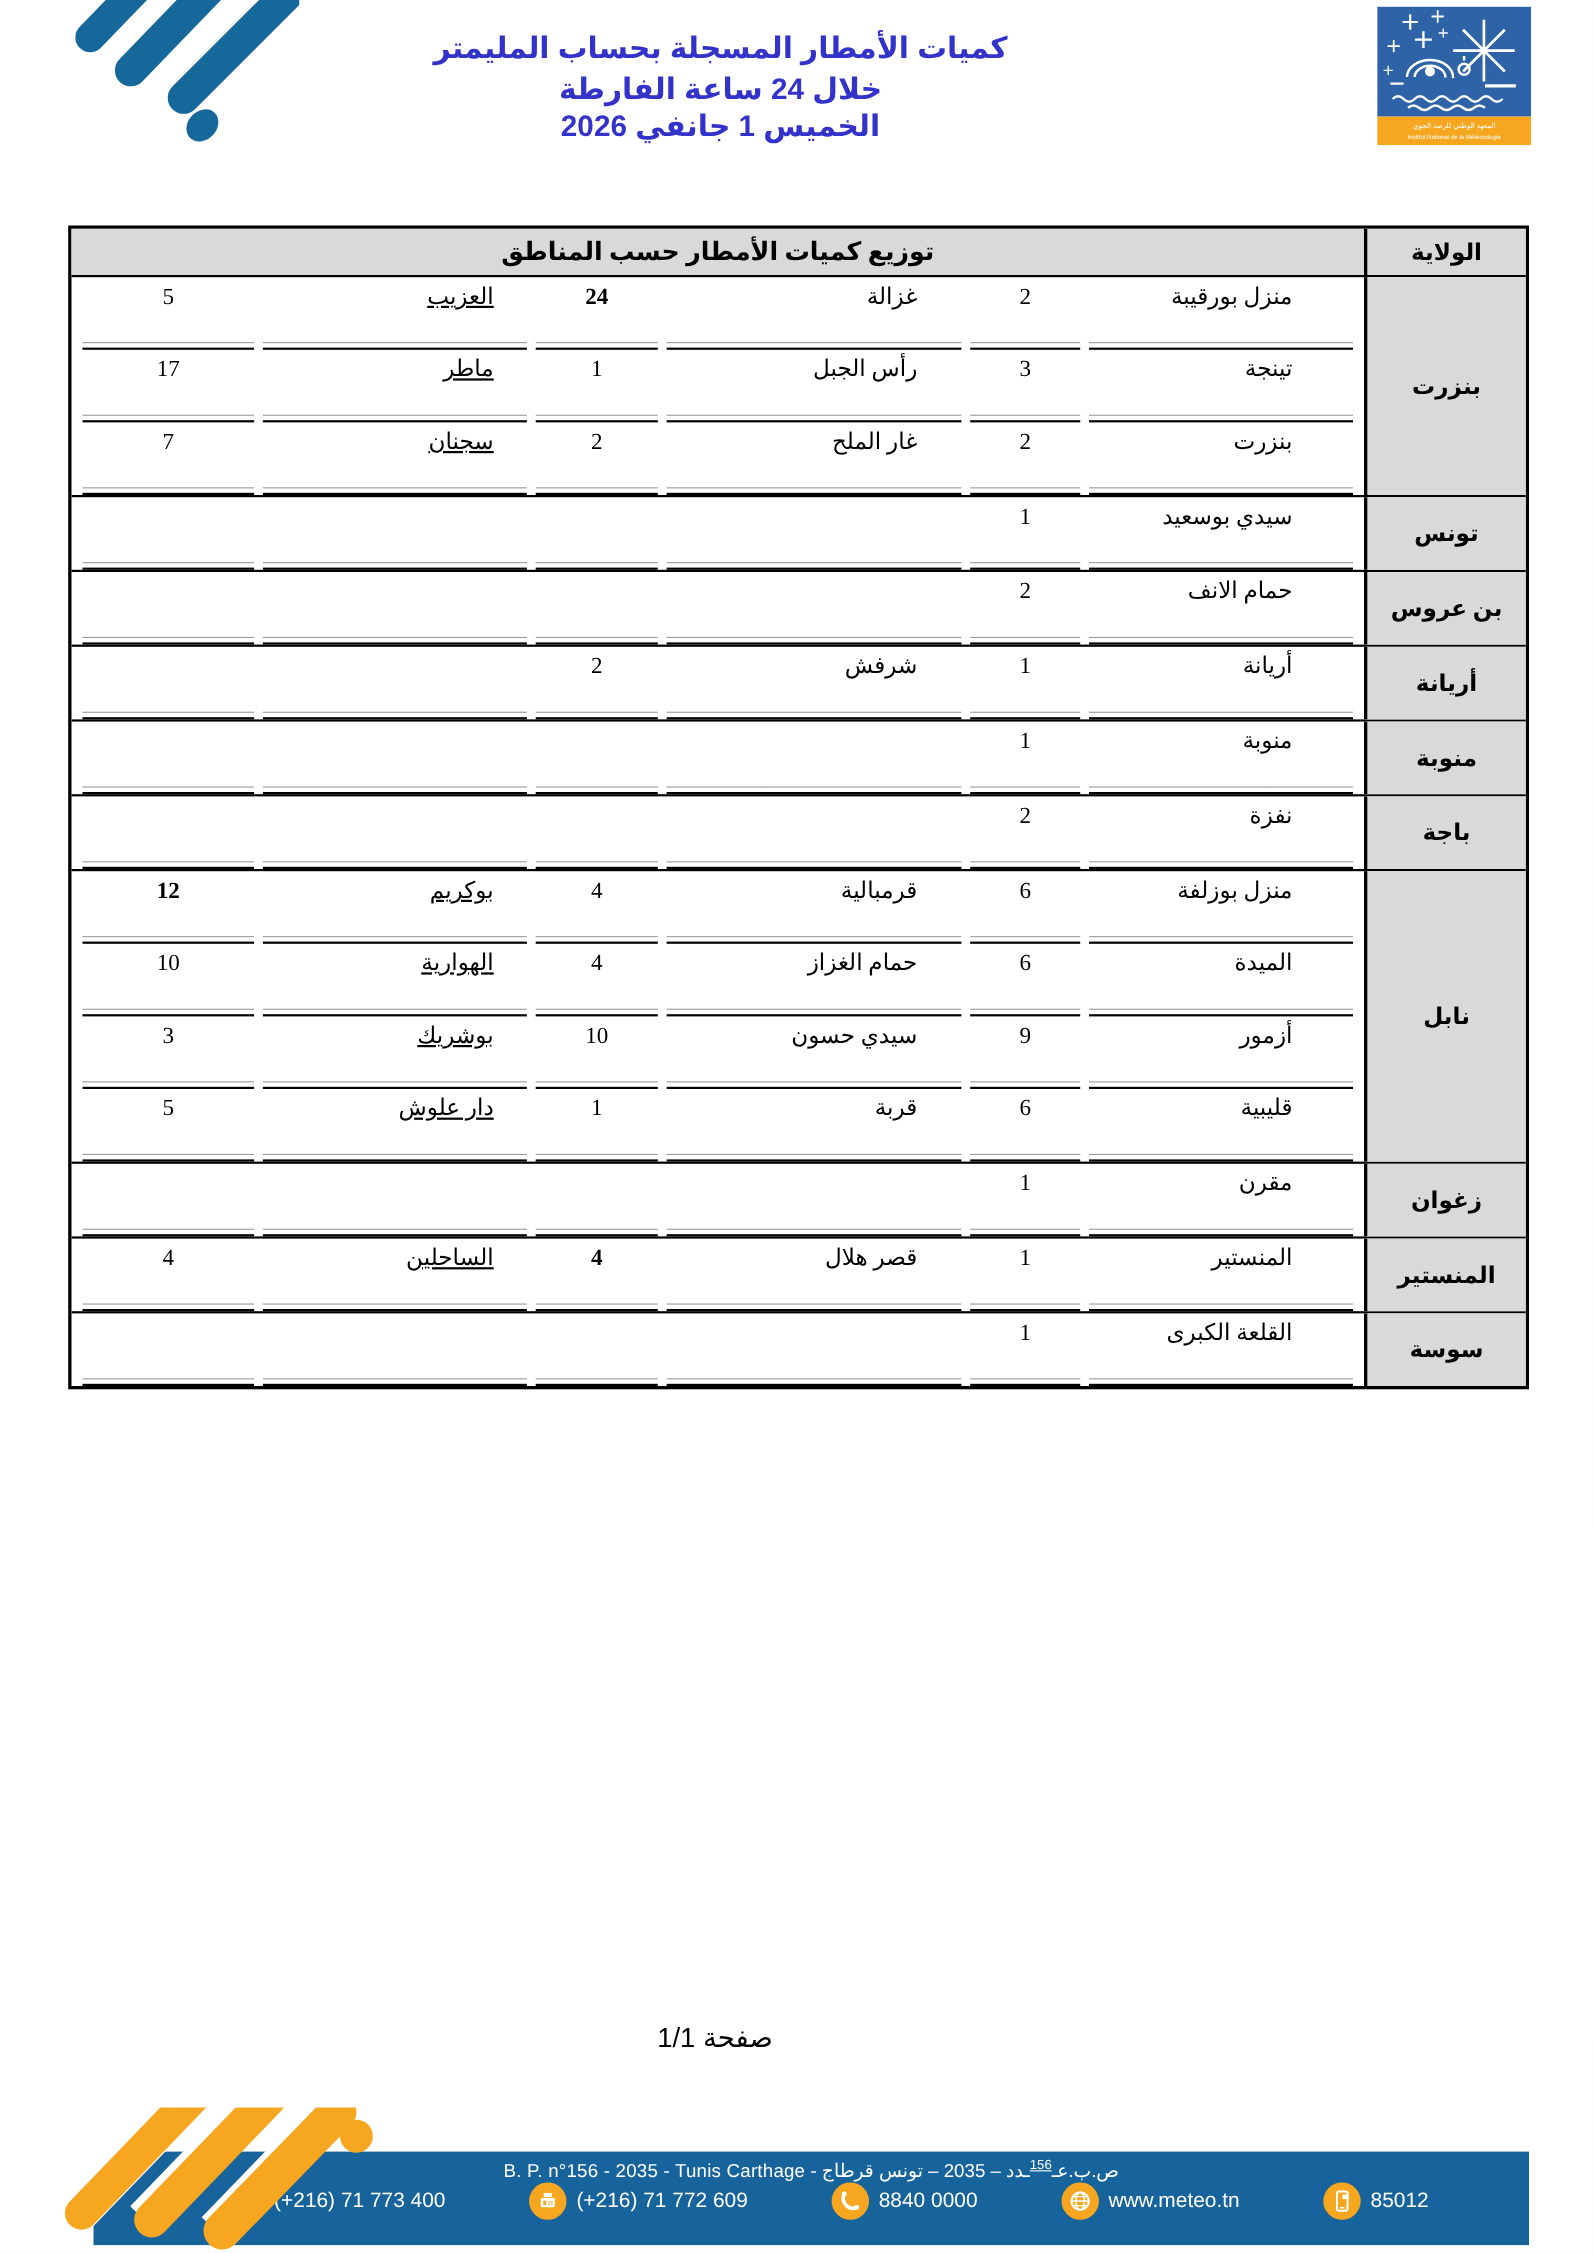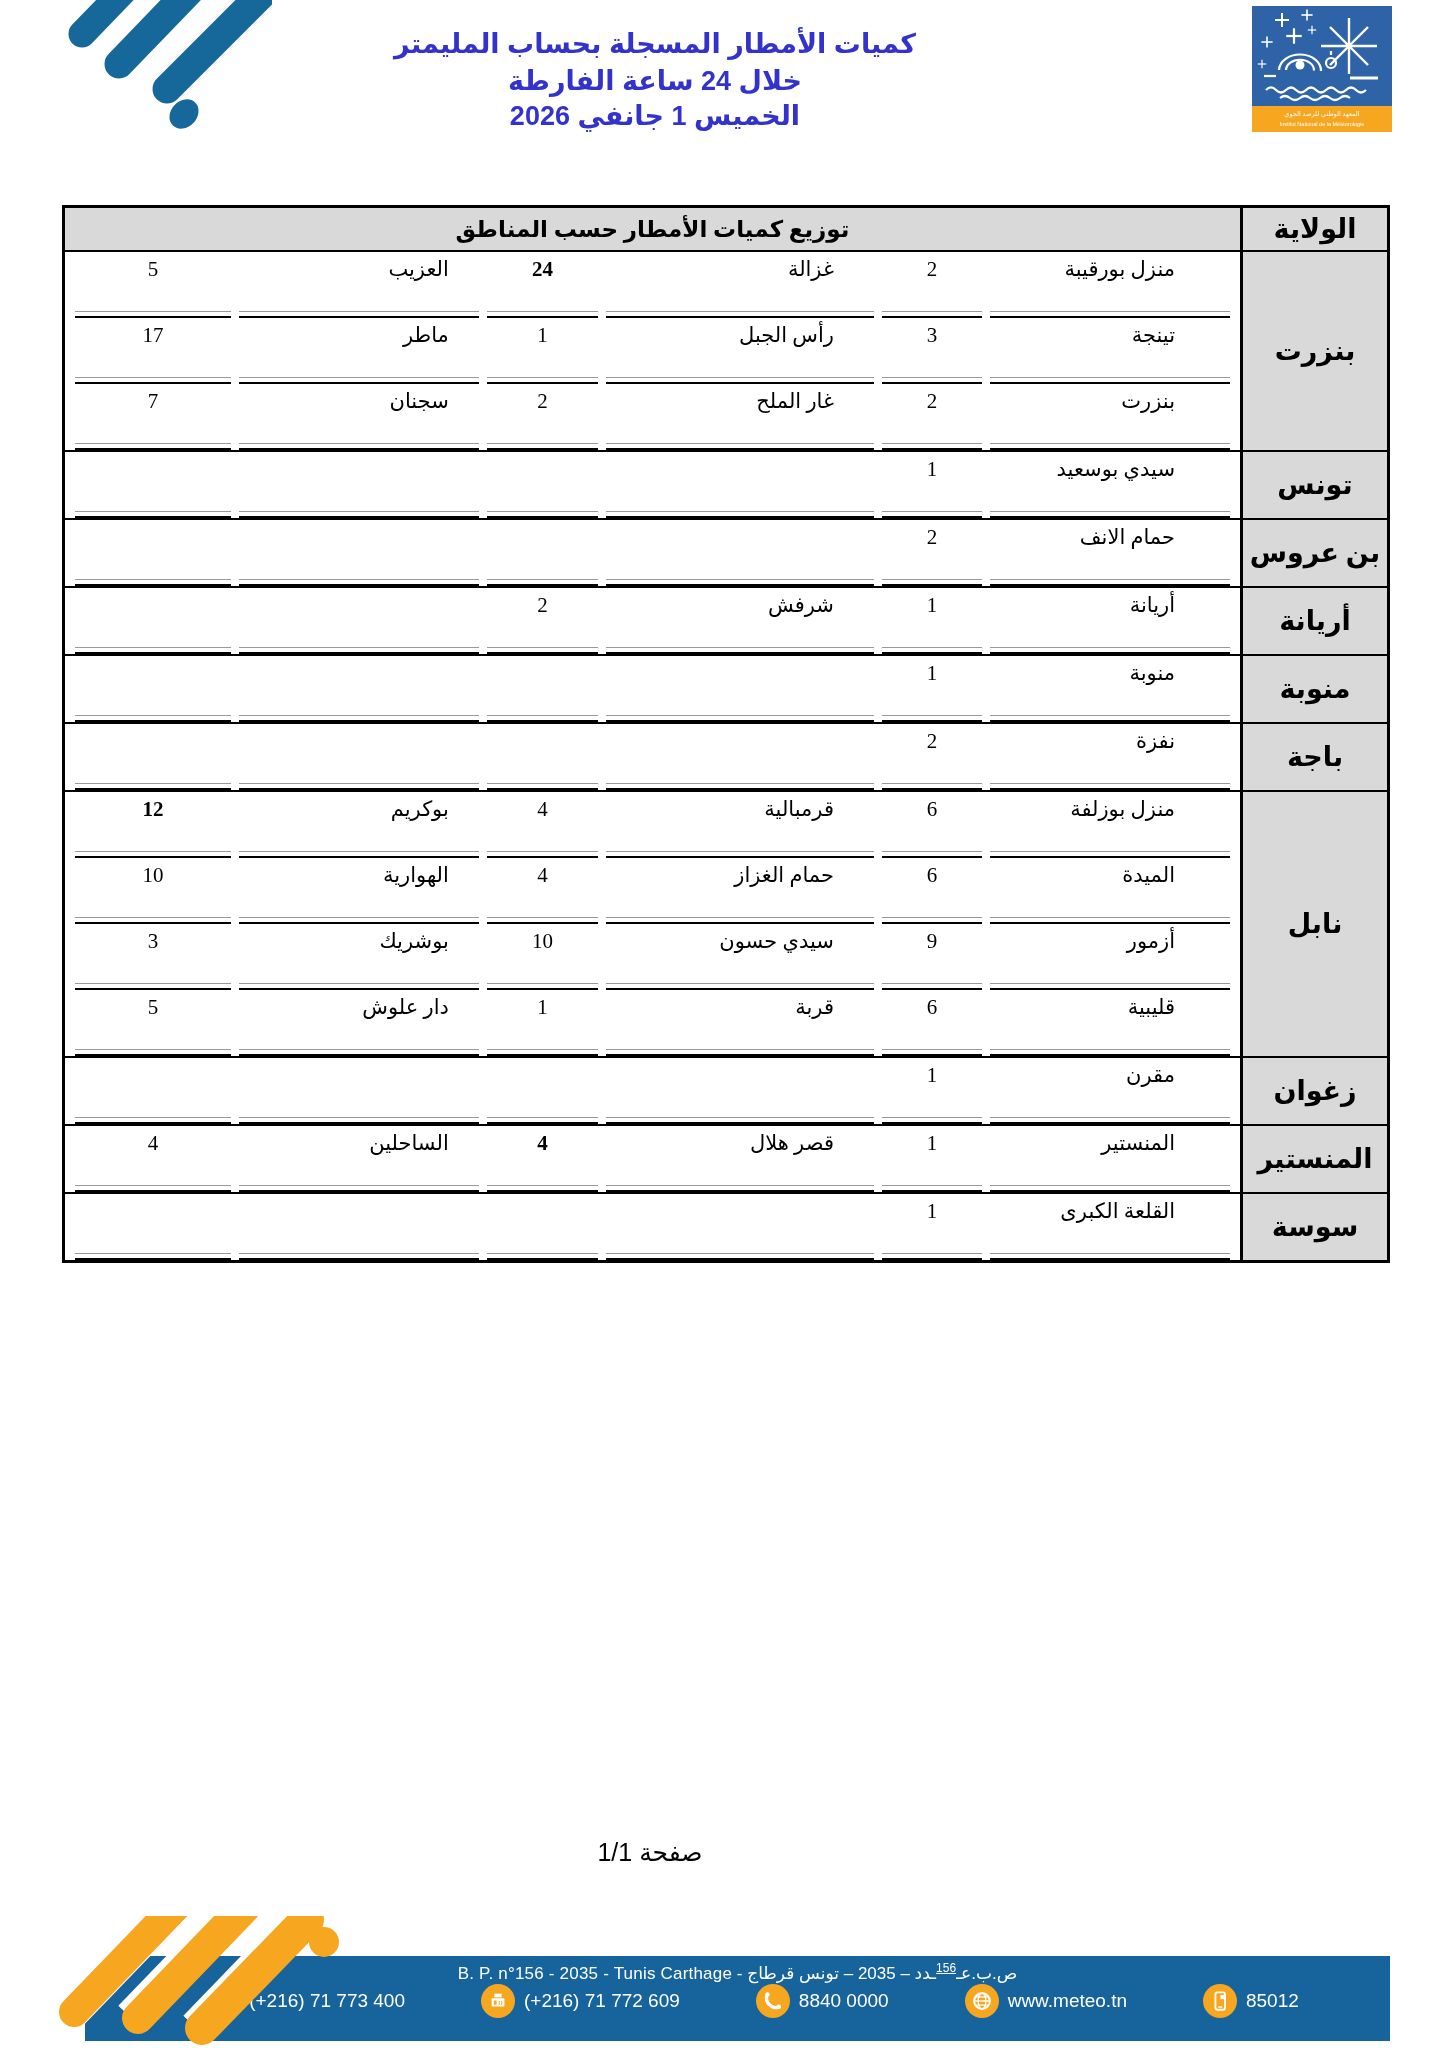--- a/index.html
+++ b/index.html
@@ -17,34 +17,34 @@
   .doc-date{margin-top:0;font-weight:700;font-size:27px;}
   .inm-seal{position:absolute;left:1252px;top:6px;width:140px;height:126px;}
 
   
   .rain-table{position:absolute;left:62px;top:205px;width:1328px;border:3px solid #000;background:#fff;
     font-family:"Liberation Serif","DejaVu Sans",serif;}
   .sec{display:flex;direction:rtl;border-bottom:2px solid #000;}
   .sec:last-child{border-bottom:none;}
   #sections .sec:last-child{border-bottom:none;}
   .gov{width:147px;flex:0 0 147px;background:var(--table-gray);border-left:3px solid #000;
-       display:flex;align-items:center;justify-content:center;font-weight:700;font-size:27px;text-align:center;padding:2px 4px;}
+       display:flex;align-items:center;justify-content:center;font-weight:700;font-size:21px;text-align:center;padding:2px 4px;}
   .head{height:44px;}
   .head .mainh{flex:1;background:var(--table-gray);display:flex;align-items:center;justify-content:center;
        font-weight:700;font-size:23px;}
   .rows{flex:1;direction:rtl;}
   .row{display:grid;grid-template-columns:21.5fr 9fr 24fr 10fr 21.5fr 14fr;column-gap:8px;
        height:66px;padding:0 10px;}
   .cell{border-bottom:2px solid #000;padding-top:5px;font-size:21px;
         background-image:linear-gradient(#9a9a9a,#9a9a9a);background-repeat:no-repeat;
         background-size:100% 1px;background-position:0 calc(100% - 4px);}
   .st{text-align:right;}
   .st.s1{padding-right:55px;}
   .st.s2{padding-right:40px;}
-  .st.s3{padding-right:30px;}
+  .st.s3{padding-right:30px;text-decoration:underline;}
   .val{text-align:center;}
   .val.b{font-weight:700;}
 
   
   .page-num{position:absolute;top:1838px;left:0;width:1300px;text-align:center;font-size:25px;color:#000;}
 
   
   .footer-bar{position:absolute;left:85px;top:1956px;width:1305px;height:85px;background:var(--bar-blue);color:#fff;}
   .addr{position:absolute;top:5px;left:0;width:100%;text-align:center;font-size:17px;letter-spacing:.2px;}
   .addr .supnum{font-size:12px;vertical-align:7px;text-decoration:underline;}

